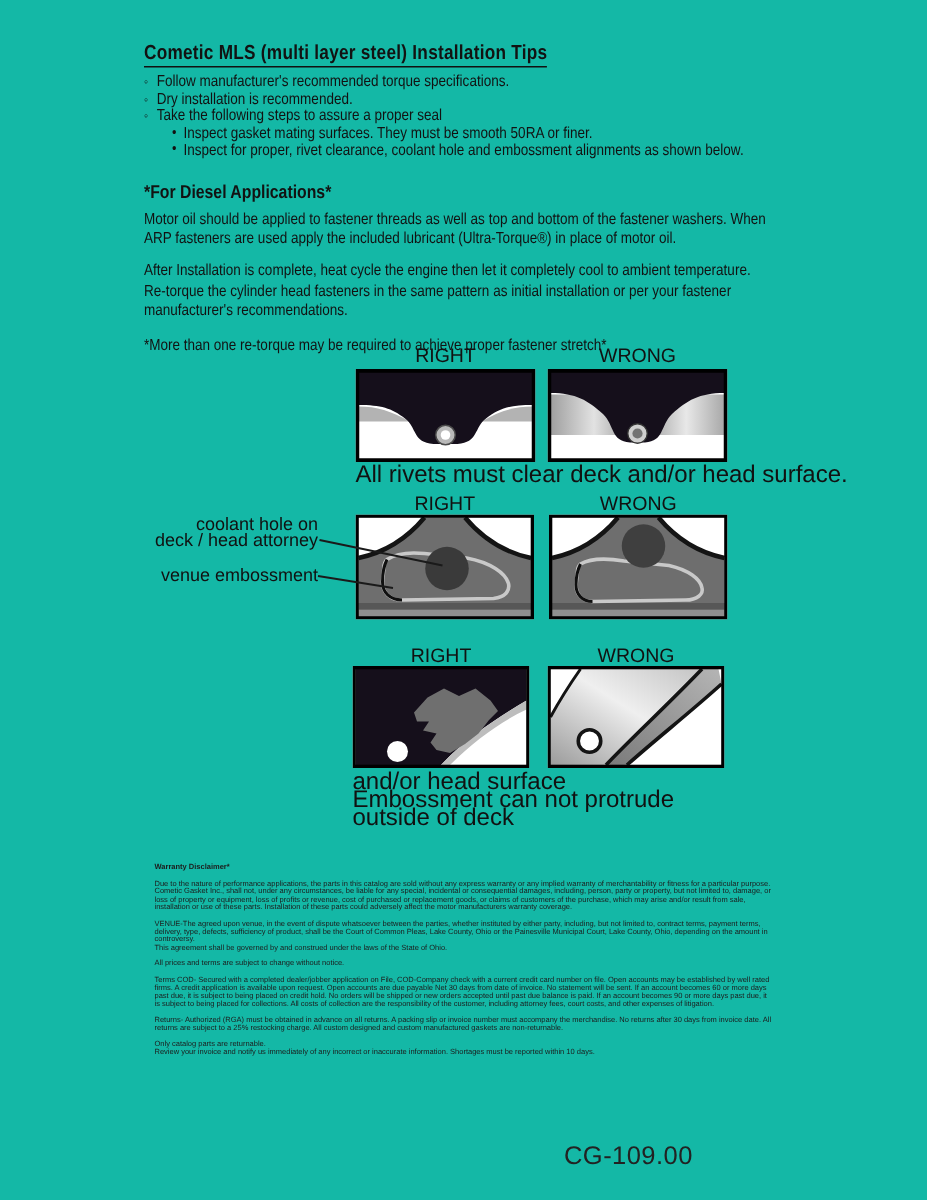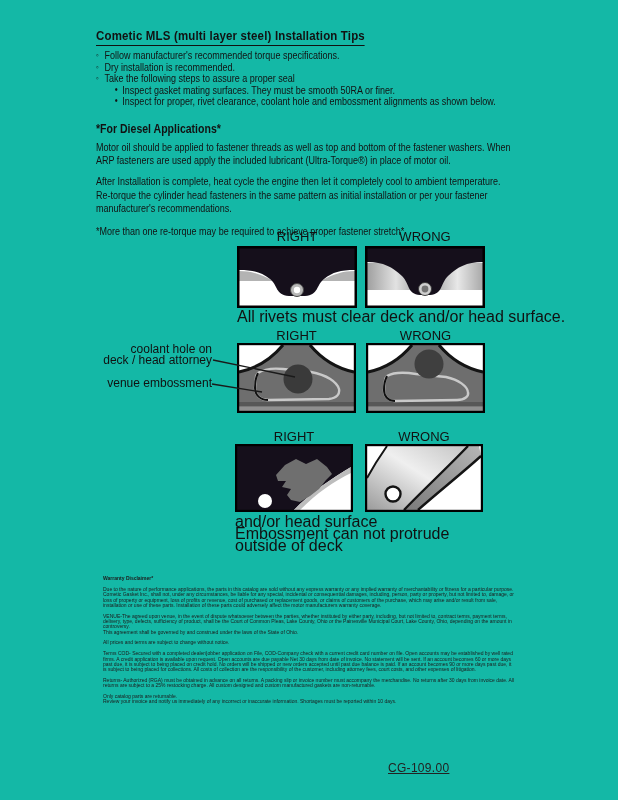--- a/index.html
+++ b/index.html
@@ -28,21 +28,21 @@
   .leaders{position:absolute;left:110px;top:340px;pointer-events:none;}
 
   
   .legal{position:absolute;left:103px;top:576px;width:826px;
          transform:scale(.5);transform-origin:top left;
          font-size:10px;line-height:10.6px;color:#1c1c1c;}
   .legal .h{font-weight:bold;margin:0 0 11px 0;}
   .legal p{margin:0 0 11px 0;}
   .legal p.tight{margin-bottom:0;}
 
-  .pageno{position:absolute;left:388px;top:761px;font-size:12px;letter-spacing:.3px;color:#222;text-decoration:underline;}
+  .pageno{position:absolute;left:376px;top:761px;font-size:17px;letter-spacing:.3px;color:#222;}
 </style>
 </head>
 <body>
 
 <div class="page">
 
   <div class="textcol">
     <div class="title">Cometic MLS (multi layer steel) Installation Tips</div>
 
     <div class="b">

